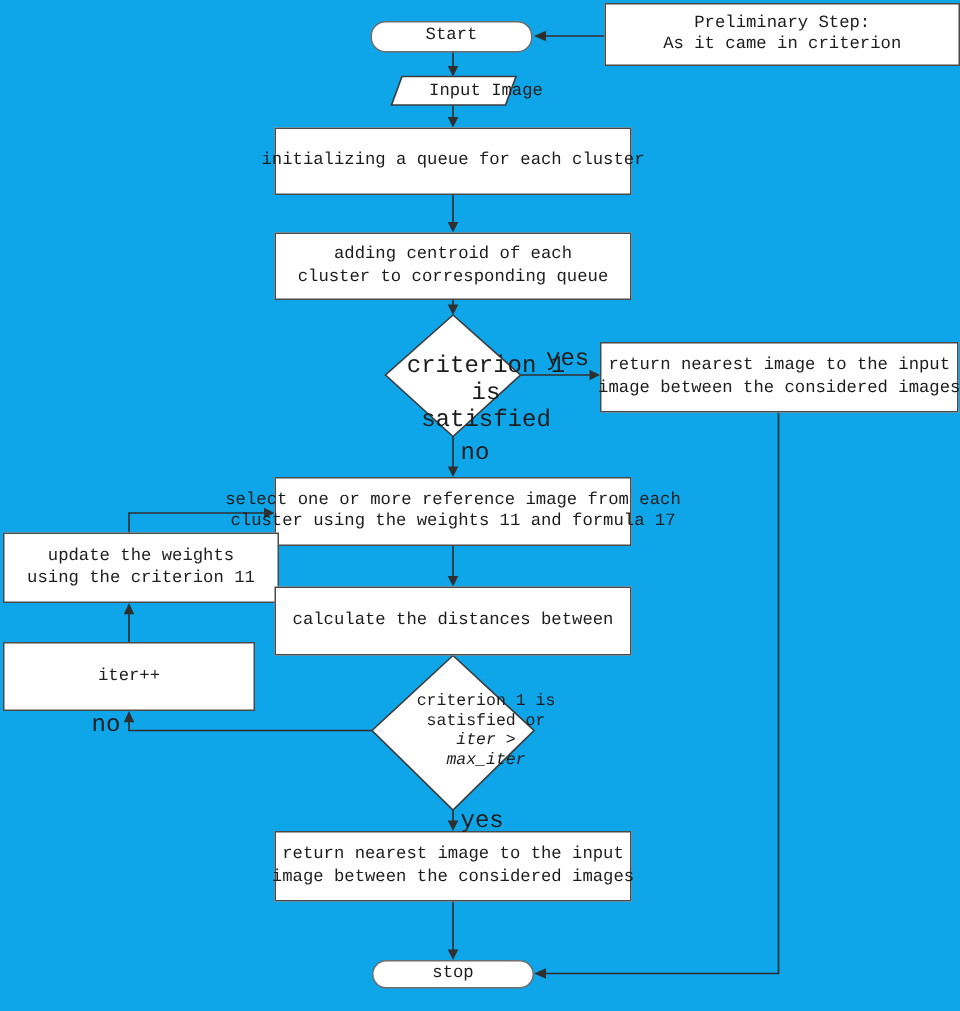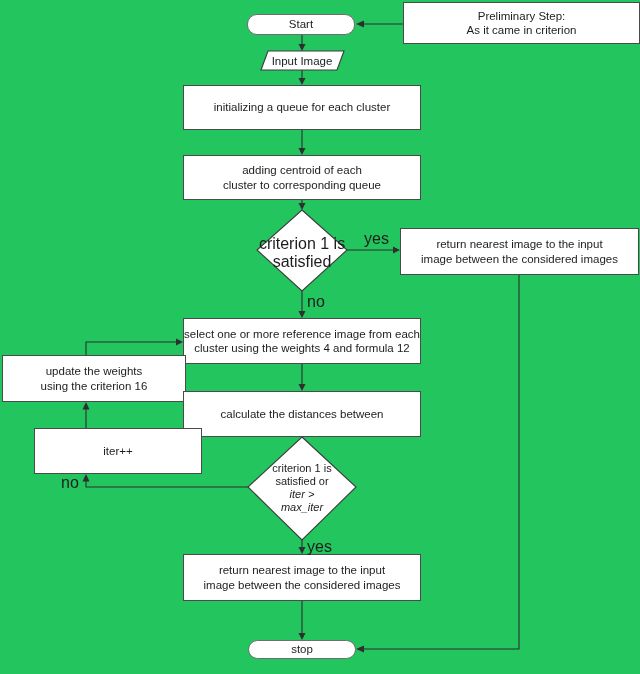--- a/index.html
+++ b/index.html
@@ -1,33 +1,34 @@
 <!DOCTYPE html>
 <html><head>
 <meta charset="utf-8">
 <style>
   html,body{margin:0;padding:0;background:#ffffff;}
   #canvas{
-    position:relative;width:640px;height:674px;background:#22c55e;
-    font-family:Liberation Sans, sans-serif;color:#1d1d1d;
+    position:relative;width:640px;height:674px;background:#0ea5e9;
+    font-family:Liberation Mono, monospace;color:#1d1d1d;
     overflow:hidden;
   }
   #edges{position:absolute;left:0;top:0;z-index:0;}
   .node{
     position:absolute;z-index:1;box-sizing:border-box;
     background:#ffffff;border:1px solid #4a4a4a;
     display:flex;flex-direction:column;align-items:center;justify-content:center;
     text-align:center;font-size:11.5px;line-height:14.5px;
   }
   .node .ln{white-space:nowrap;}
   .pill{border-radius:10px;border-color:#6e6e6e;}
   .floating{
     position:absolute;z-index:2;background:transparent;border:none;
     display:flex;flex-direction:column;align-items:center;justify-content:center;
     text-align:center;
+    margin-left:22px;
   }
   .d2text{font-size:11px;line-height:13px;}
   .it{font-style:italic;}
   .edge-label{
     position:absolute;z-index:2;font-size:16px;line-height:12px;white-space:nowrap;
   }
 </style>
 </head>
 <body>
 
@@ -143,33 +144,33 @@
     <div class="ln">satisfied</div>
   </div>
 
   <div class="node" style="left:400px;top:228px;width:239px;height:47px;">
     <div class="ln">return nearest image to the input</div>
     <div class="ln">image between the considered images</div>
   </div>
 
   <div class="node" style="left:183px;top:318px;width:238px;height:46px;">
     <div class="ln">select one or more reference image from each</div>
-    <div class="ln">cluster using the weights 4 and formula 12</div>
+    <div class="ln">cluster using the weights 11 and formula 17</div>
   </div>
 
   <div class="node" style="left:2px;top:355px;width:184px;height:47px;">
     <div class="ln">update the weights</div>
-    <div class="ln">using the criterion 16</div>
+    <div class="ln">using the criterion 11</div>
   </div>
 
   <div class="node" style="left:183px;top:391px;width:238px;height:46px;gap:35px;">
     <div class="ln">calculate the distances between</div>
   </div>
 
-  <div class="node" style="left:2px;top:428px;width:168px;height:46px;margin-left:32px;">
+  <div class="node" style="left:2px;top:428px;width:168px;height:46px;">
     <div class="ln">iter++</div>
   </div>
 
   <div class="floating d2text" style="left:247px;top:462px;width:110px;">
     <div class="ln">criterion 1 is</div>
     <div class="ln">satisfied or</div>
     <div class="ln it">iter &gt;</div>
     <div class="ln it">max_iter</div>
   </div>
 

